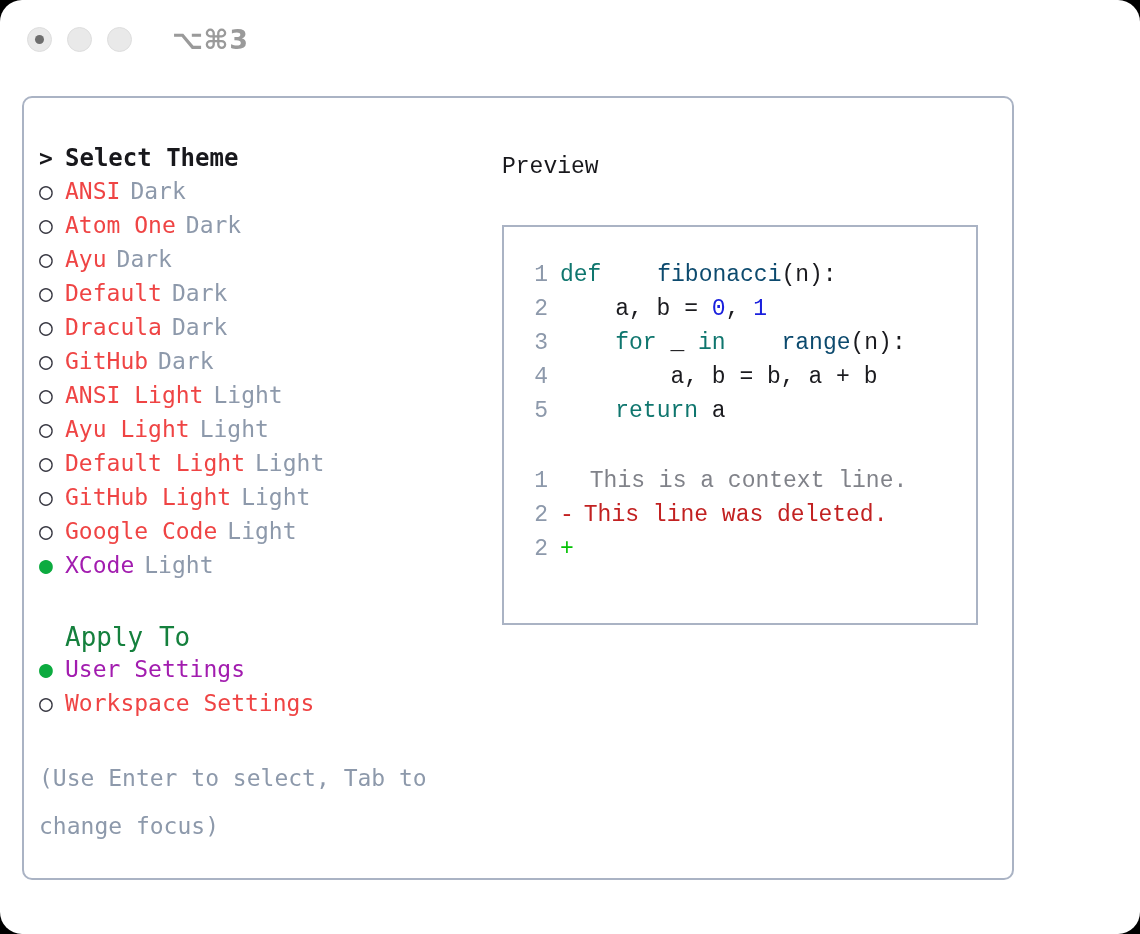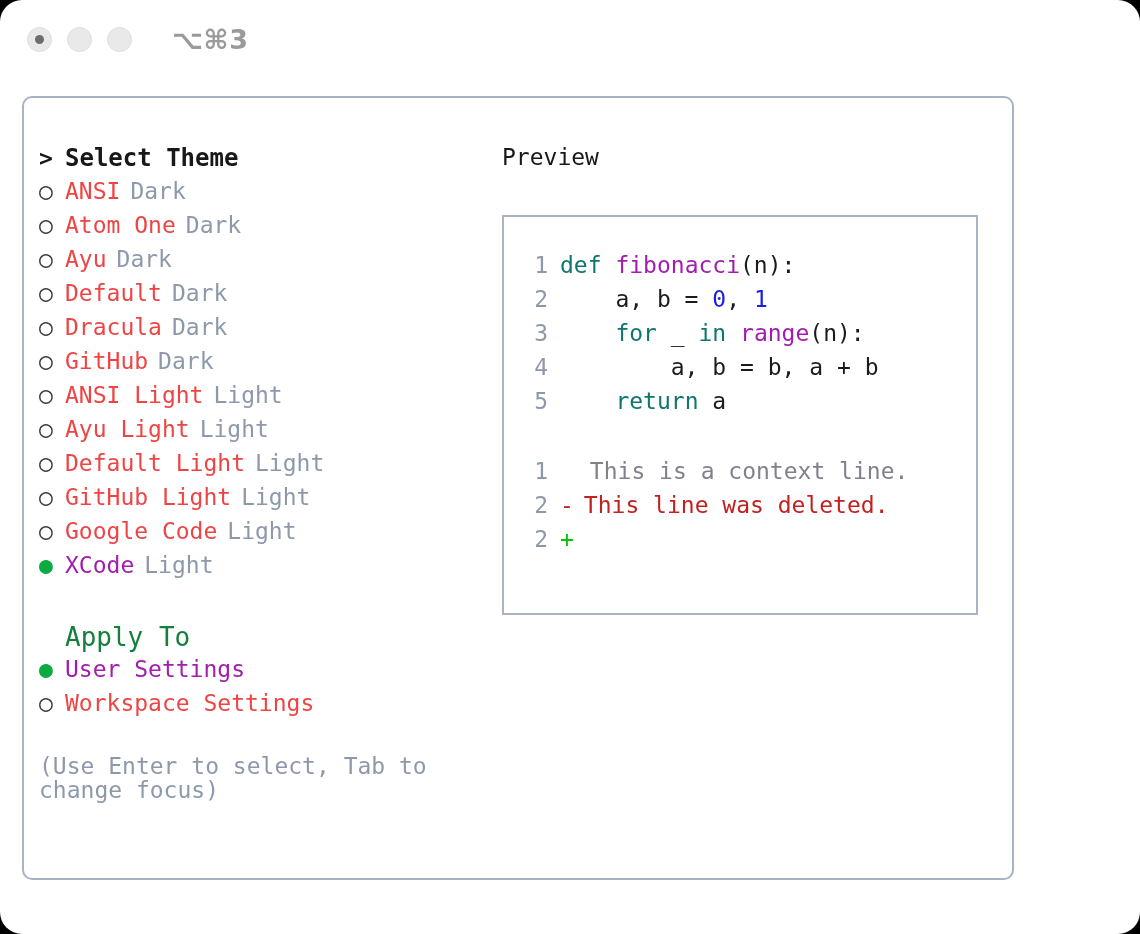--- a/index.html
+++ b/index.html
@@ -135,30 +135,31 @@
     color: #15803d;
     padding-left: 26px;
     height: 34px;
     display: flex;
     align-items: baseline;
   }
   .hint {
     margin-top: 30px;
     color: #8d99ab;
     font-size: 23px;
-    line-height: 24px;
+    line-height: 48px;
     width: 400px;
   }
 
   
   .right-col {
     position: absolute;
     left: 478px;
-    top: 46px;
+    top: 56px;
     width: 490px;
+    font-family: Liberation Mono, monospace;
   }
   .preview-title {
     font-size: 23px;
     color: #18181c;
     font-weight: 400;
     height: 34px;
   }
   .preview-box {
     margin-top: 37px;
     width: 476px;
@@ -177,21 +178,21 @@
   }
   .lineno {
     display: inline-block;
     width: 30px;
     flex: 0 0 30px;
     text-align: right;
     color: #8d99ab;
     margin-right: 12px;
   }
   .kw   { color: #0f766e; }
-  .fn   { color: #a21caf; }
+  .fn   { color: #0c4a6e; margin-left: 42px; }
   .num  { color: #1a20dd; }
   .plain{ color: #1b1b1f; }
   .gap  { height: 36px; }
   .ctx  { color: #808289; }
   .del  { color: #c22121; }
   .add  { color: #04c204; }
 </style>
 </head>
 <body>
 

